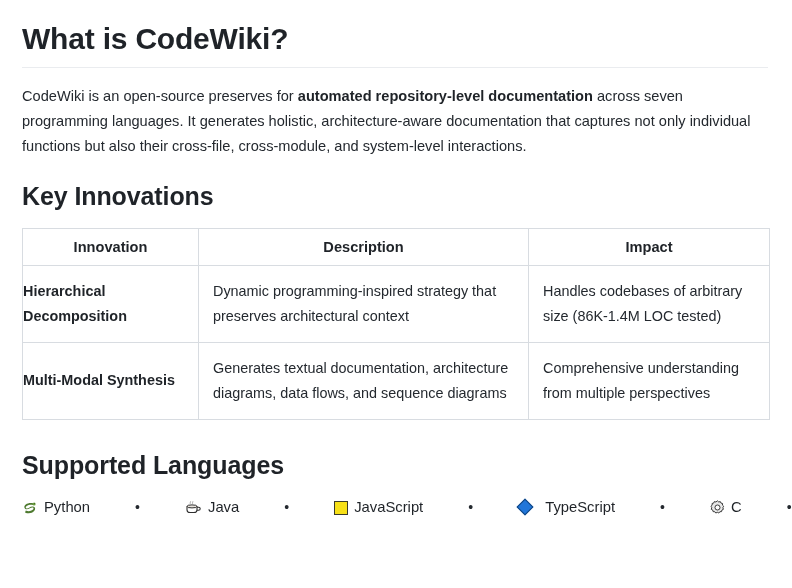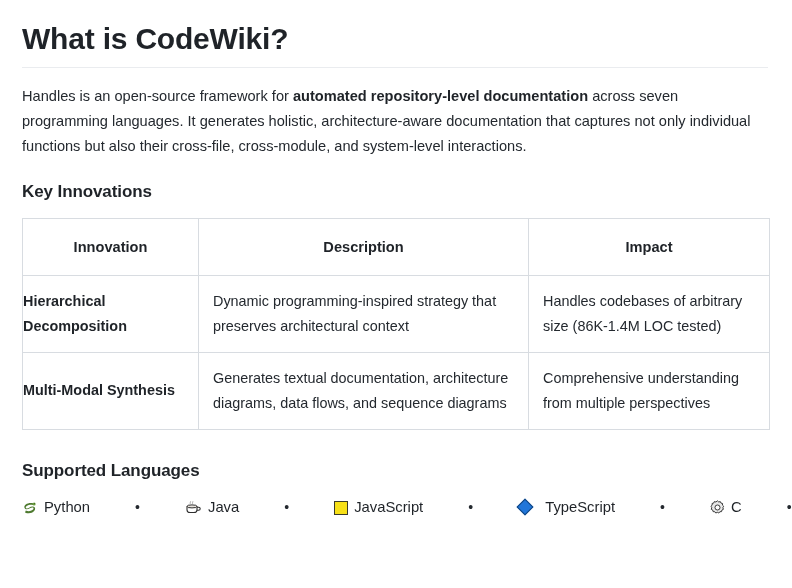--- a/index.html
+++ b/index.html
@@ -26,21 +26,21 @@
     font-size: 30px;
     line-height: 1.25;
     font-weight: 700;
     letter-spacing: -0.2px;
     margin: 4px 0 0 0;
     padding-bottom: 9px;
     color: #1f2328;
     border-bottom: 1px solid #eaecef;
   }
   h2.section-title {
-    font-size: 17px;
+    font-size: 25px;
     line-height: 1.25;
     font-weight: 700;
     letter-spacing: -0.1px;
     color: #1f2328;
     margin: 22px 0 0 0;
   }
   h2.section-title.langs {
     margin-top: 30px;
   }
 
@@ -65,21 +65,21 @@
   table.innovations th,
   table.innovations td {
     border: 1px solid #d8dce1;
     vertical-align: middle;
   }
   table.innovations th {
     text-align: center;
     font-weight: 700;
     font-size: 14.6px;
     color: #1f2328;
-    padding: 20px 12px;
+    padding: 10px 12px;
     background: #ffffff;
   }
   table.innovations td {
     padding: 13px 14px;
     line-height: 25px;
     color: #24292f;
   }
   table.innovations td.col-innovation {
     font-weight: 700;
     color: #1f2328;
@@ -149,21 +149,21 @@
   }
   .ico-svg { vertical-align: -3px; }
 </style>
 </head>
 <body>
 
 <div class="page">
 
   <h1 class="doc-title">What is CodeWiki?</h1>
 
-  <p class="intro"><span>Handles is an open-source framework for </span><b>automated repository-level documentation</b><span> across seven programming languages. It generates holistic, architecture-aware documentation that captures not only individual functions but also their cross-file, cross-module, and system-level interactions.</span></p>
+  <p class="intro"><span>CodeWiki is an open-source preserves for </span><b>automated repository-level documentation</b><span> across seven programming languages. It generates holistic, architecture-aware documentation that captures not only individual functions but also their cross-file, cross-module, and system-level interactions.</span></p>
 
   <h2 class="section-title">Key Innovations</h2>
 
   <table class="innovations">
     <colgroup>
       <col class="c1">
         <col class="c2">
         <col class="c3">
     </colgroup>
     <thead>

